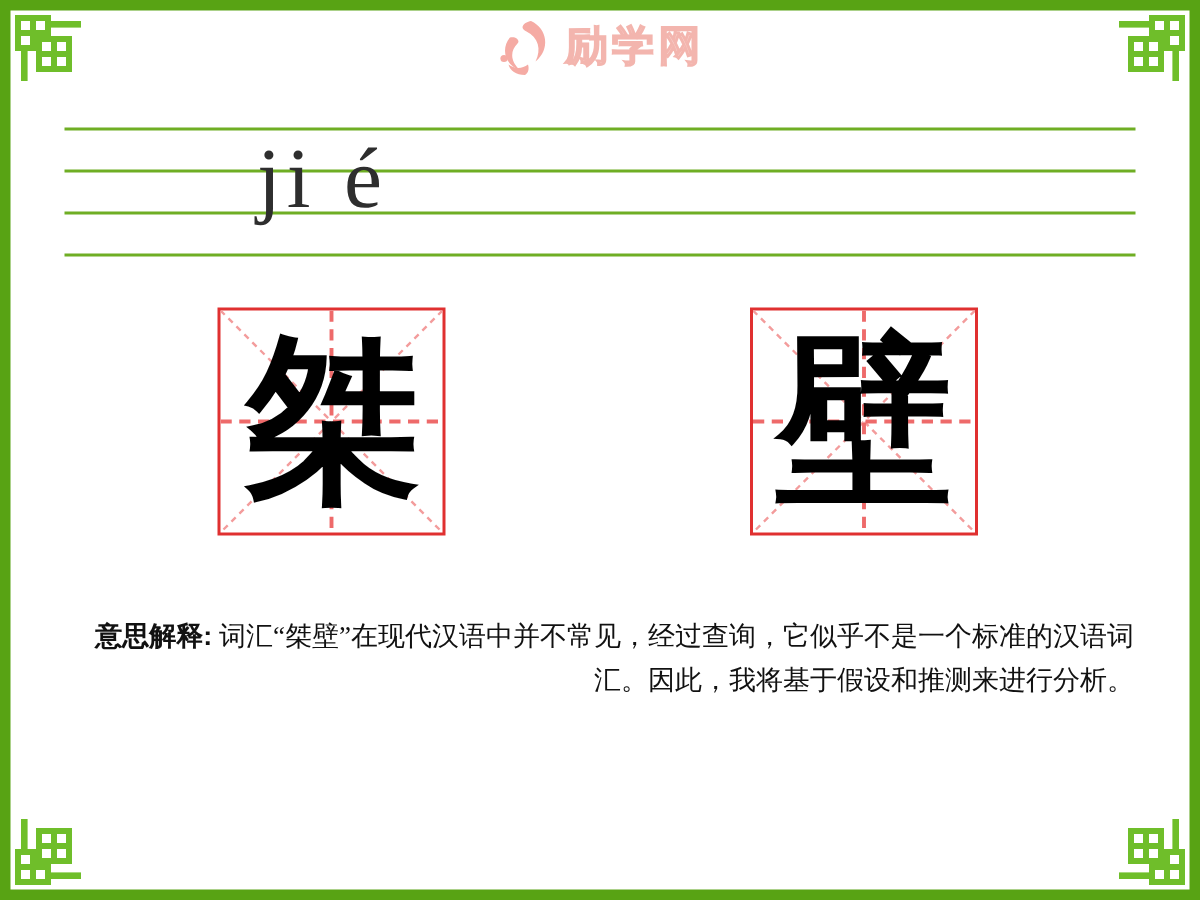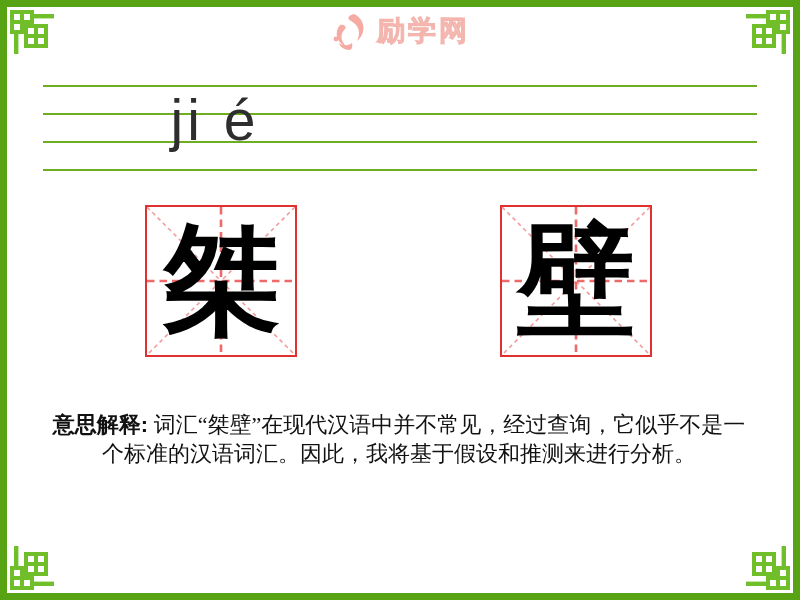--- a/index.html
+++ b/index.html
@@ -24,39 +24,39 @@
 
   
   .staff{position:absolute;left:43px;top:85px;width:714px;height:87px;}
   .staff-line{position:absolute;left:0;right:0;height:2.4px;background:#6fae24;}
   .staff-line.l1{top:0;}
   .staff-line.l2{top:28px;}
   .staff-line.l3{top:56px;}
   .staff-line.l4{top:84px;}
 
   .pinyin{position:absolute;top:90px;width:150px;text-align:center;
-          font-family:Liberation Sans, sans-serif;font-size:57px;line-height:60px;
+          font-family:Liberation Serif, serif;font-size:57px;line-height:60px;
           color:#2e2e2e;letter-spacing:4px;white-space:pre;}
   .pinyin.p1{left:140px;}
   .pinyin.p2{left:493px;}
 
   
   .charbox{position:absolute;top:205px;width:152px;height:152px;box-sizing:border-box;
            border:2px solid #e03030;background:#fff;}
   .charbox.b1{left:145px;}
   .charbox.b2{left:500px;}
   .charbox svg{position:absolute;left:0;top:0;}
   .hanzi{position:absolute;inset:0;display:flex;align-items:center;justify-content:center;
          font-family:"Liberation Serif",serif;font-weight:bold;font-size:118px;
          line-height:118px;color:#000;}
 
   
   .meaning{position:absolute;left:42px;top:410px;width:714px;margin:0;
-           font-family:"Liberation Serif",serif;font-size:22px;line-height:29px;color:#111;
-           text-align:center;}
+           font-family:"Liberation Serif",serif;font-size:18px;line-height:29px;color:#111;
+           text-align:right;}
   .meaning b{font-weight:bold;font-family:"Liberation Sans",sans-serif;}
 </style>
 </head>
 <body>
 
 <div class="page">
 
   <div class="frame"></div>
 
   <svg class="corner tl" viewBox="0 0 46 46">

